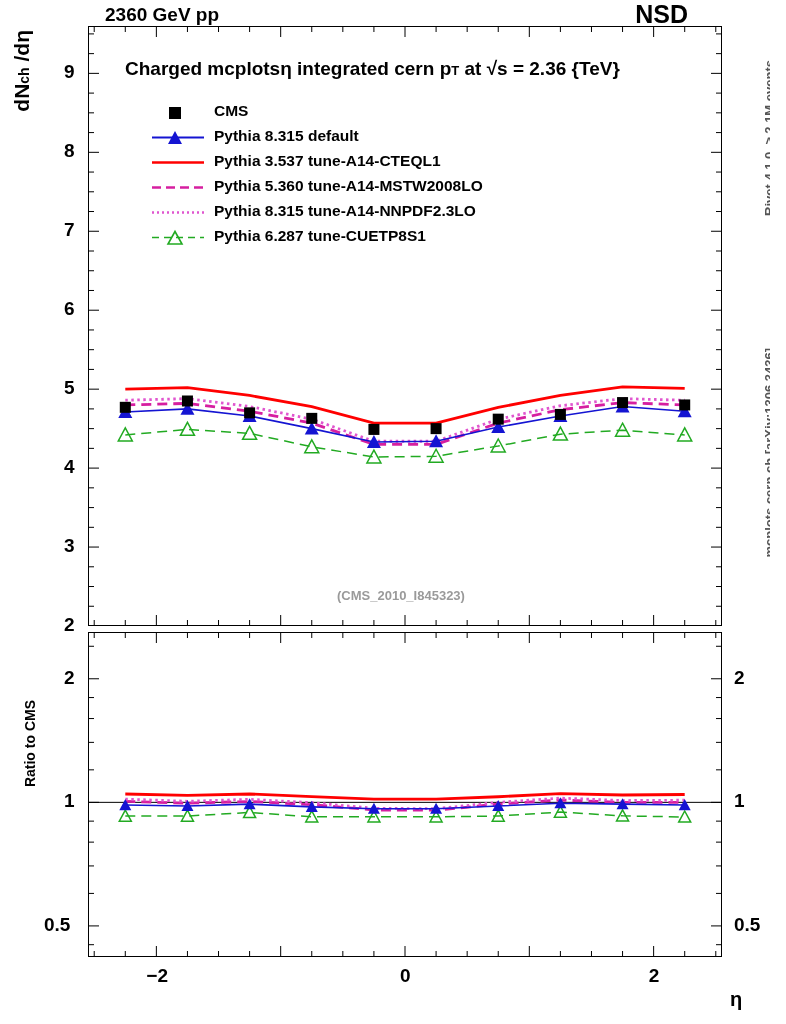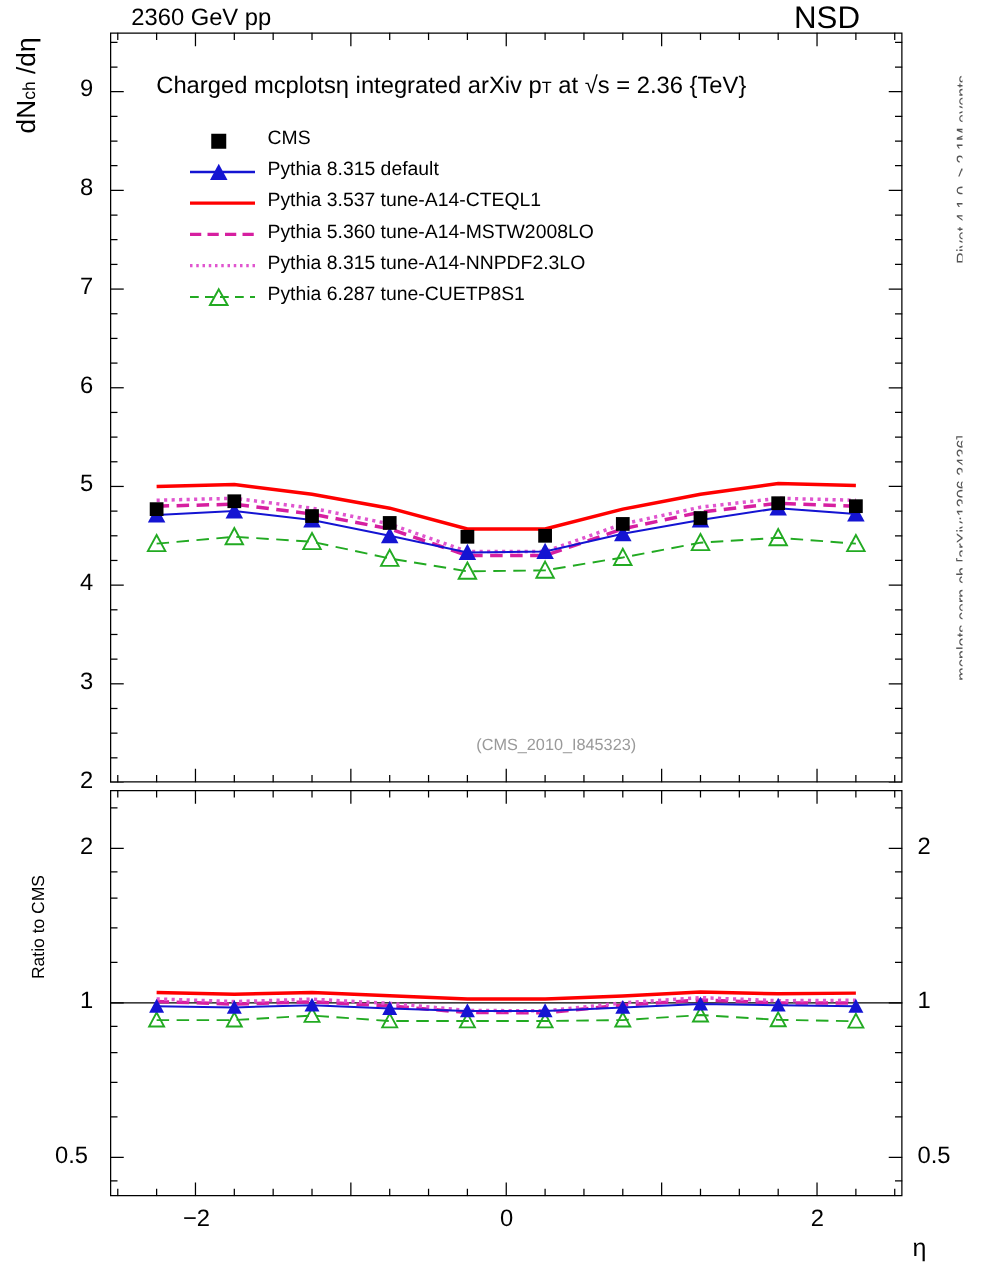--- a/index.html
+++ b/index.html
@@ -1,17 +1,17 @@
 <!DOCTYPE html>
 <html><head>
 <meta charset="utf-8">
 <style>
   html,body{margin:0;padding:0;background:#ffffff;}
   body{width:786px;height:1024px;font-family:"Liberation Sans",sans-serif;color:#000;}
-  #root{position:relative;width:770px;height:1024px;overflow:hidden;}
+  #root{position:relative;width:770px;height:1024px;overflow:hidden;font-weight:bold;}
 
   .abs{position:absolute;}
   .txt{font-family:"Liberation Sans",sans-serif;color:#000;white-space:nowrap;}
 
   
   #hdr-left{left:105px;top:4px;font-size:19px;}
   #hdr-right{right:82px;top:0;font-size:25px;}
 
   
   .vside{
@@ -29,21 +29,21 @@
     left:22px;top:700px;
     font-size:14px;
     transform-origin:left top;
   }
 
   
   .frame{position:absolute;border:1px solid #000;box-sizing:border-box;background:transparent;}
   .ticklabel{position:absolute;font-size:19px;color:#000;white-space:nowrap;}
 
   #maintitle{font-size:19px;}
-  #watermark{font-size:13px;color:#9a9a9a;margin-left:44px;}
+  #watermark{font-size:13px;color:#9a9a9a;}
 
   
   #legend{left:150px;top:100px;}
   .lrow{position:relative;height:25px;}
   .lkey{position:absolute;left:0;top:0;width:56px;height:25px;}
   .ltext{position:absolute;left:64px;top:2px;font-size:15.5px;white-space:nowrap;text-align:center;}
   .xlab{font-size:20px;}
 </style>
 </head>
 <body>
@@ -58,21 +58,21 @@
   </div>
 
   <div class="abs txt" id="ylab-ratio" style="transform:rotate(-90deg) translate(-100%,0);">Ratio to CMS</div>
 
   <div class="abs txt vside" style="left:762px;top:60px;transform:rotate(-90deg) translate(-100%,0);">Rivet 4.1.0, ≥ 2.1M events</div>
   <div class="abs txt vside" style="left:762px;top:348px;transform:rotate(-90deg) translate(-100%,0);">mcplots.cern.ch [arXiv:1306.3436]</div>
 
   <div class="frame" id="main-frame" style="left:88px;top:26px;width:634px;height:600px;"></div>
 
   <div class="abs txt" id="maintitle" style="left:125px;top:58px;">
-    <span>Charged mcplots</span><span>η</span><span> integrated arXiv p</span><span style="font-size:13px;">T</span><span> at </span><span>√s</span><span> = 2.36 {TeV}</span>
+    <span>Charged mcplots</span><span>η</span><span> integrated cern p</span><span style="font-size:13px;">T</span><span> at </span><span>√s</span><span> = 2.36 {TeV}</span>
   </div>
 
   <div class="abs txt" id="watermark" style="left:337px;top:588px;">(CMS_2010_I845323)</div>
 
   <div class="abs" id="legend">
     <div class="lrow">
       <span class="lkey">
         <svg width="56" height="25">
             <rect x="19" y="7" width="12" height="12" fill="#000000"></rect>
           </svg>

